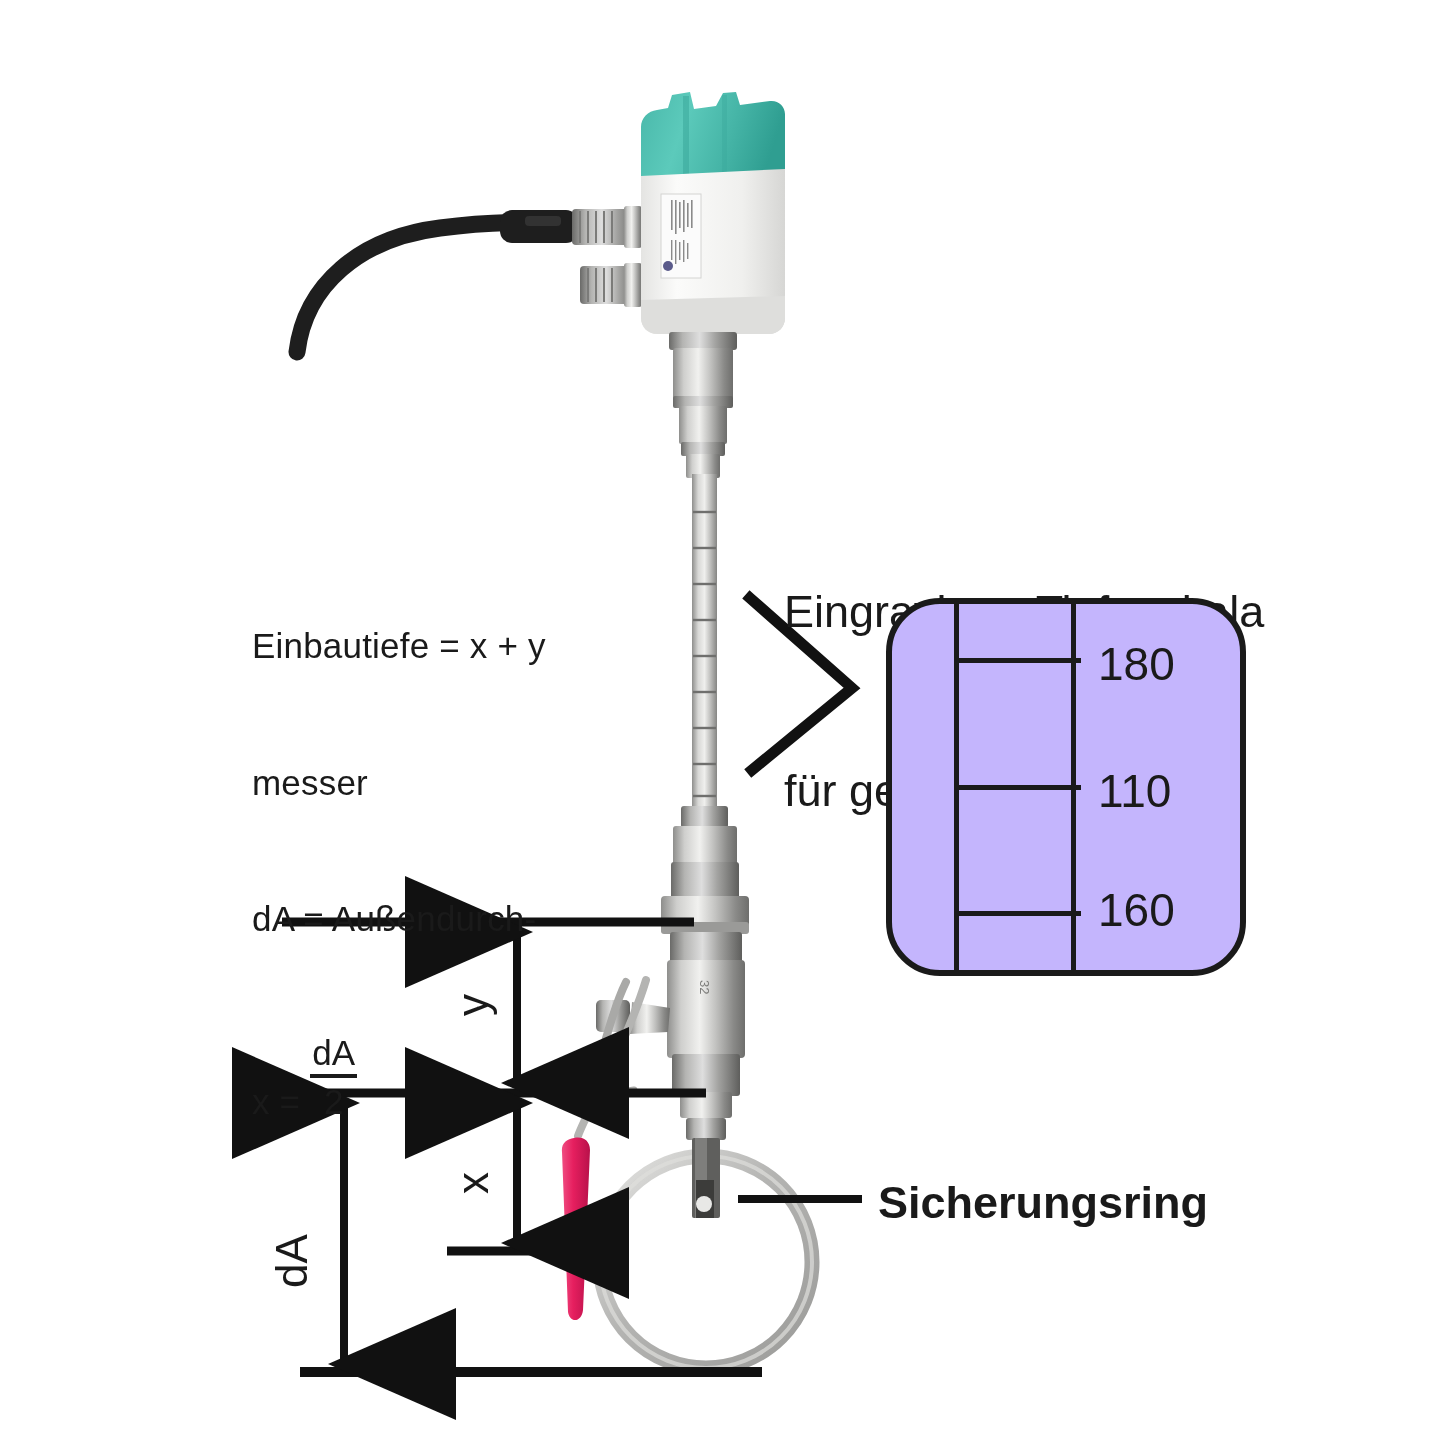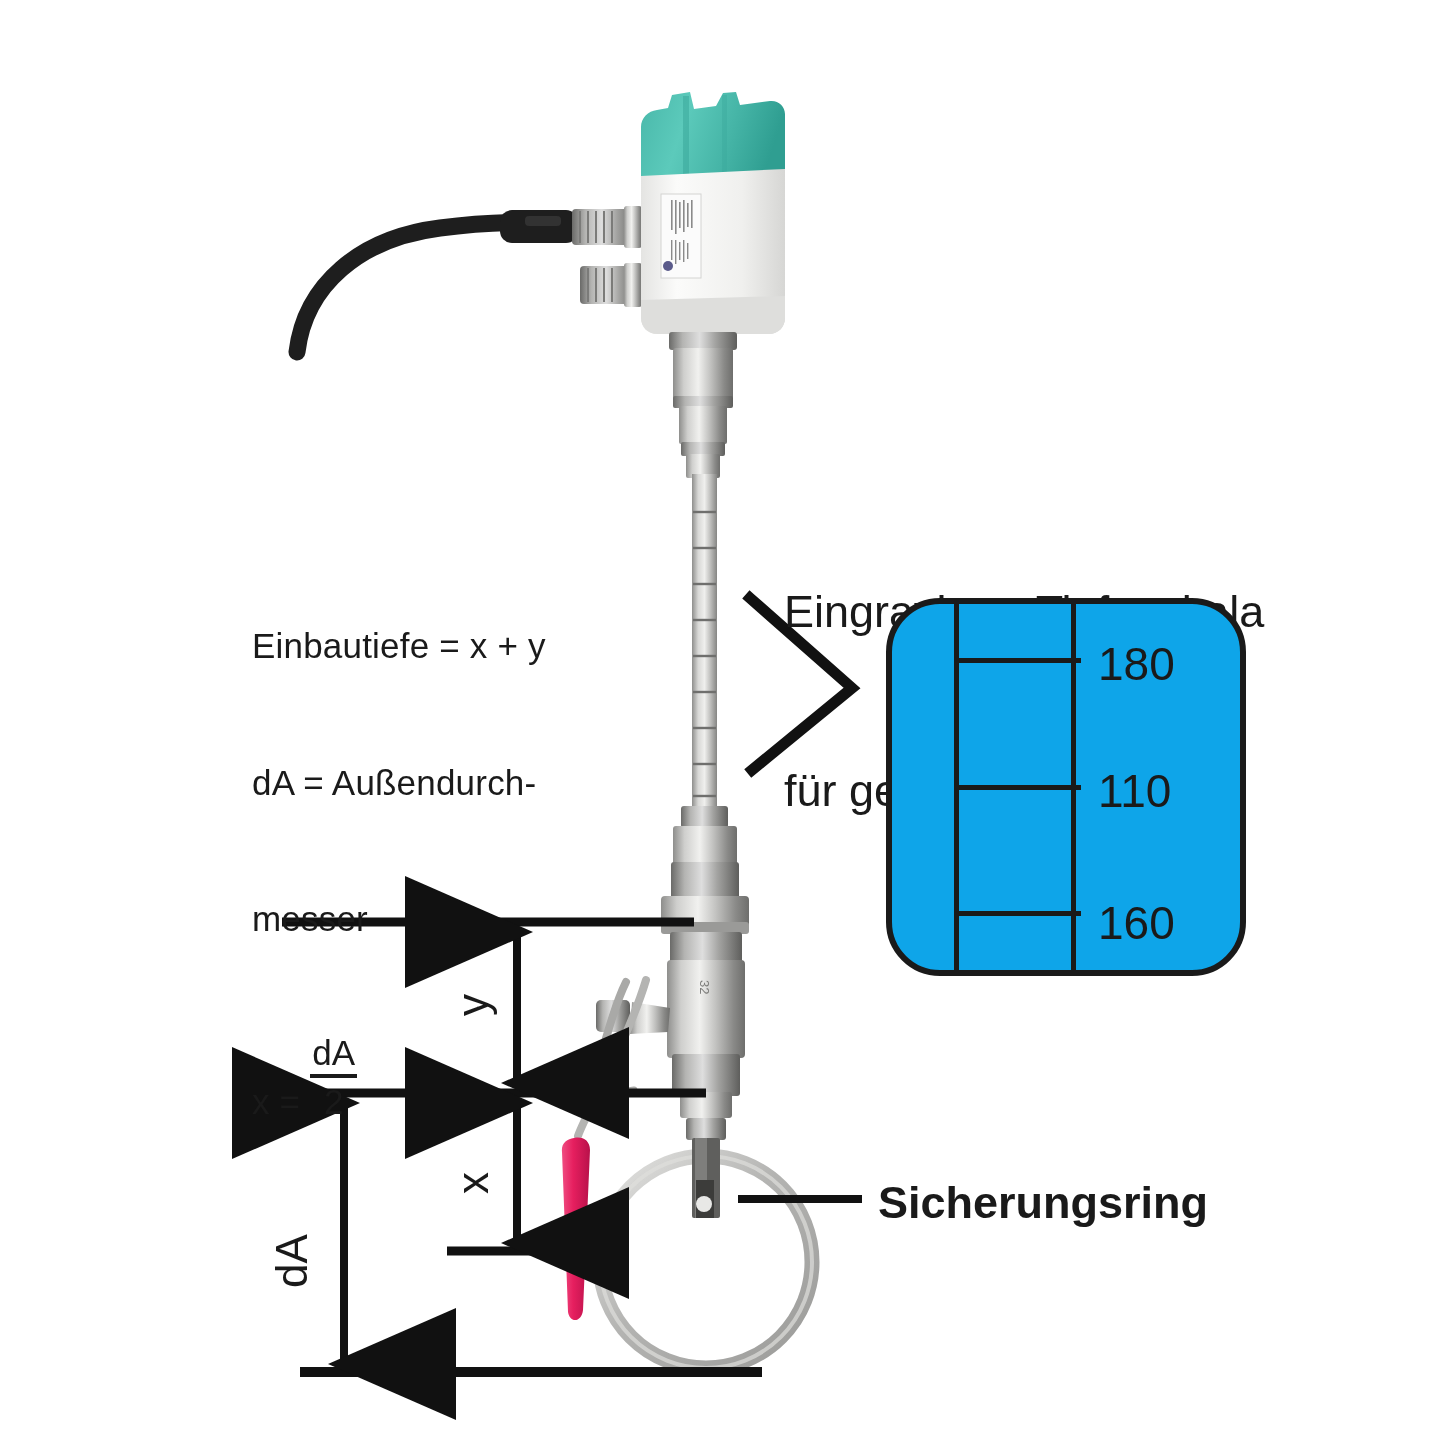--- a/index.html
+++ b/index.html
@@ -70,21 +70,21 @@
   
   #scale-box {
     position: absolute;
     left: 886px;
     top: 598px;
     width: 360px;
     height: 378px;
     border: 6px solid #1a1a1a;
     border-radius: 54px;
     box-sizing: border-box;
-    background: #0ea5e9;
+    background: #c4b5fd;
   }
   #scale-strip {
     position: absolute;
     left: 62px;
     top: -6px;
     width: 122px;
     height: 378px;
     box-sizing: border-box;
     border-left: 5px solid #1a1a1a;
     border-right: 5px solid #1a1a1a;
@@ -326,36 +326,36 @@
 
     <polyline points="750,598 852,688 752,770" fill="none" stroke="#111111" stroke-width="11" stroke-linecap="square" stroke-linejoin="miter"></polyline>
   </svg>
 
   <div class="dim-label rot90" style="left:462px; top:980px;">y</div>
   <div class="dim-label rot90" style="left:462px; top:1158px;">x</div>
   <div class="dim-label rot90" style="left:265px; top:1236px;">dA</div>
 
   <div class="txt" id="formula-block">
     <span class="line">Einbautiefe = x + y</span>
+    <span class="line">messer</span>
     <span class="line">dA = Außendurch-</span>
-    <span class="line">messer</span>
     <span class="line"><span>x = </span><span id="frac"><span class="num">dA</span><span class="den">2</span></span></span>
   </div>
 
   <div class="txt" id="scale-caption">
     <span class="line">Eingravierte Tiefenskala</span>
     <span class="line">für genauen Einbau</span>
   </div>
 
   <div id="scale-box">
     <div id="scale-strip">
       <div class="scale-tick" style="top:60px;"></div>
       <div class="scale-tick" style="top:187px;"></div>
       <div class="scale-tick" style="top:313px;"></div>
     </div>
     <div class="scale-num" style="top:60px;">180</div>
     <div class="scale-num" style="top:187px;">110</div>
-    <div class="scale-num" style="top:319px;">160</div>
+    <div class="scale-num" style="top:306px;">160</div>
   </div>
 
   <div class="txt" id="sicherungsring-label">Sicherungsring</div>
 
 </div>
 
 </body></html>

